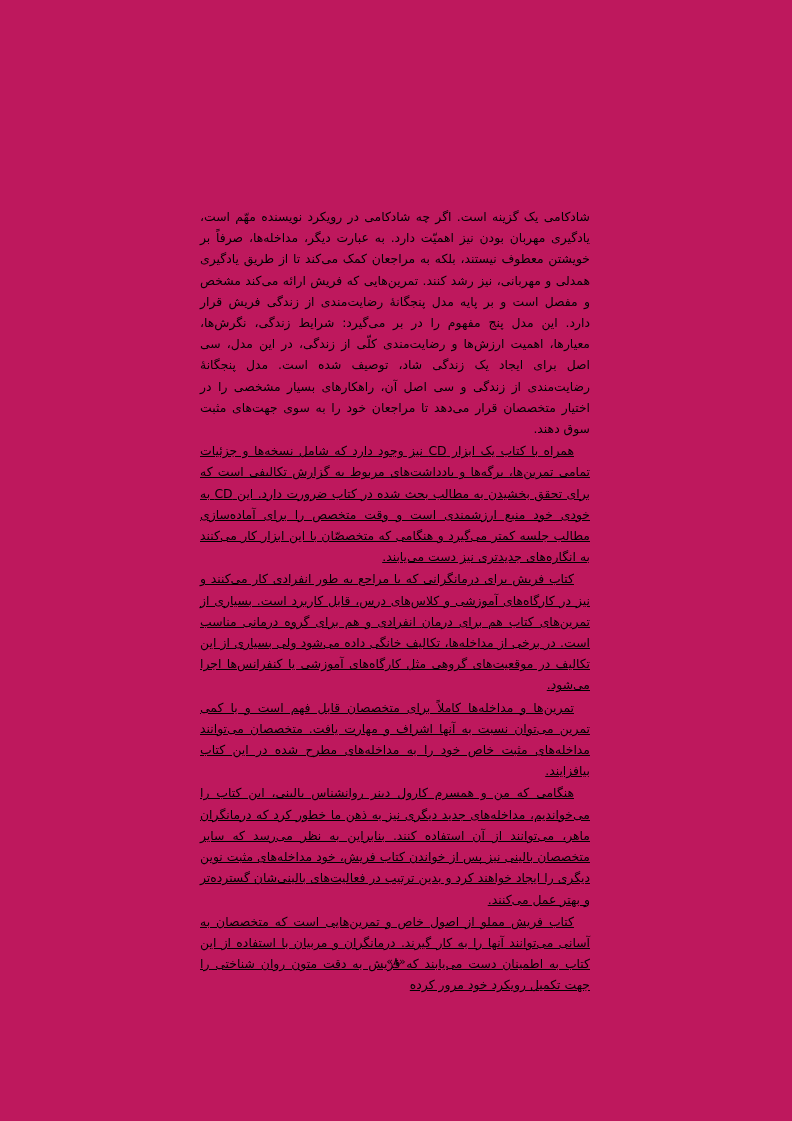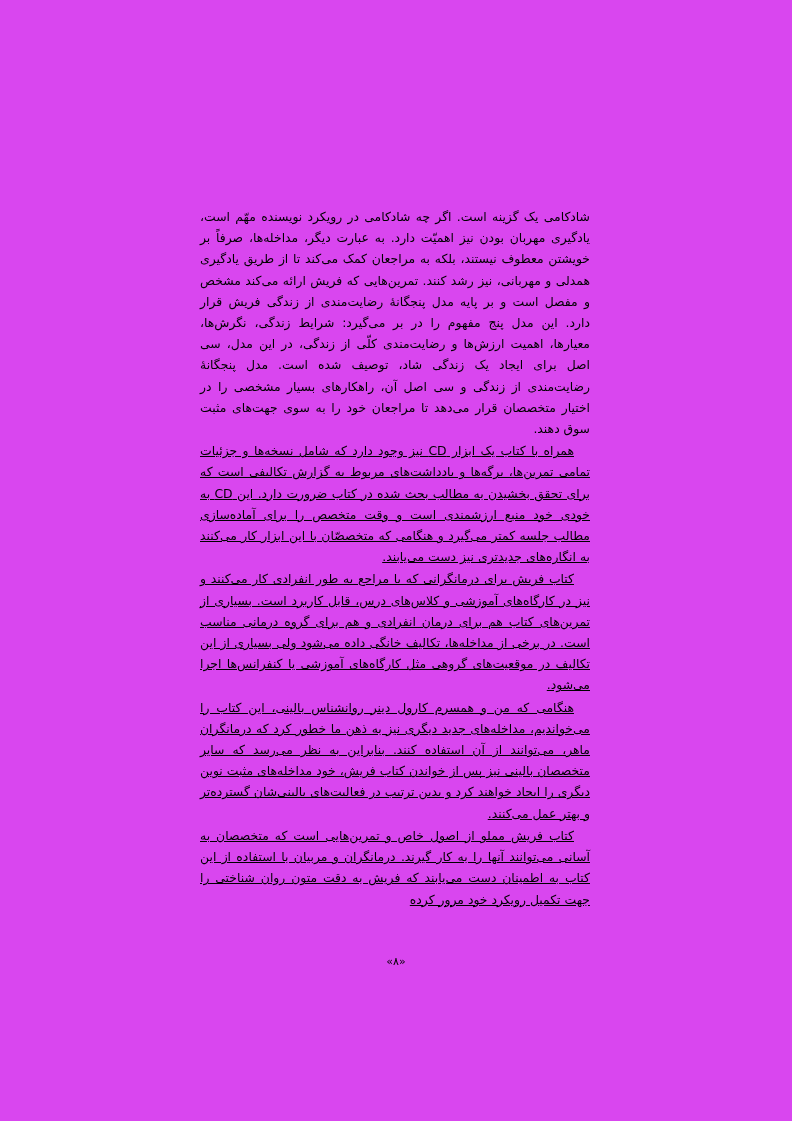--- a/index.html
+++ b/index.html
@@ -14,21 +14,21 @@
     color: #000000;
     position: relative;
     overflow: hidden;
   }
   .page {
     position: absolute;
     top: 0;
     left: 0;
     width: 792px;
     height: 1121px;
-    background: #d946ef;
+    background: #be185d;
   }
   .content {
     position: absolute;
     top: 206px;
     right: 202px;
     width: 390px;
     direction: rtl;
     text-align: justify;
     text-justify: inter-word;
   }
@@ -56,17 +56,18 @@
   }
 </style>
 </head>
 <body>
 
 <div class="page">
   <div class="content">
     <p class="para">شادکامی یک گزینه است. اگر چه شادکامی در رویکرد نویسنده مهّم است، یادگیری مهربان بودن نیز اهمیّت دارد. به عبارت دیگر، مداخله‌ها، صرفاً بر خویشتن معطوف نیستند، بلکه به مراجعان کمک می‌کند تا از طریق یادگیری همدلی و مهربانی، نیز رشد کنند. تمرین‌هایی که فریش ارائه می‌کند مشخص و مفصل است و بر پایه مدل پنجگانۀ رضایت‌مندی از زندگی فریش قرار دارد. این مدل پنج مفهوم را در بر می‌گیرد: شرایط زندگی، نگرش‌ها، معیارها، اهمیت ارزش‌ها و رضایت‌مندی کلّی از زندگی، در این مدل، سی اصل برای ایجاد یک زندگی شاد، توصیف شده است. مدل پنجگانۀ رضایت‌مندی از زندگی و سی اصل آن، راهکارهای بسیار مشخصی را در اختیار متخصصان قرار می‌دهد تا مراجعان خود را به سوی جهت‌های مثبت سوق دهند.</p>
     <p class="para indent">همراه با کتاب یک ابزار CD نیز وجود دارد که شامل نسخه‌ها و جزئیات تمامی تمرین‌ها، برگه‌ها و یادداشت‌های مربوط به گزارش تکالیفی است که برای تحقق بخشیدن به مطالب بحث شده در کتاب ضرورت دارد. این CD به خودی خود منبع ارزشمندی است و وقت متخصص را برای آماده‌سازی مطالب جلسه کمتر می‌گیرد و هنگامی که متخصصّان با این ابزار کار می‌کنند به انگاره‌های جدیدتری نیز دست می‌یابند.</p>
     <p class="para indent">کتاب فریش برای درمانگرانی که با مراجع به طور انفرادی کار می‌کنند و نیز در کارگاه‌های آموزشی و کلاس‌های درس، قابل کاربرد است. بسیاری از تمرین‌های کتاب هم برای درمان انفرادی و هم برای گروه درمانی مناسب است. در برخی از مداخله‌ها، تکالیف خانگی داده می‌شود ولی بسیاری از این تکالیف در موقعیت‌های گروهی مثل کارگاه‌های آموزشی یا کنفرانس‌ها اجرا می‌شود.</p>
+    <p class="para indent">تمرین‌ها و مداخله‌ها کاملاً برای متخصصان قابل فهم است و با کمی تمرین می‌توان نسبت به آنها اشراف و مهارت یافت. متخصصان می‌توانند مداخله‌های مثبت خاص خود را به مداخله‌های مطرح شده در این کتاب بیافزایند.</p>
     <p class="para indent">هنگامی که من و همسرم کارول دینر روانشناس بالینی، این کتاب را می‌خواندیم، مداخله‌های جدید دیگری نیز به ذهن ما خطور کرد که درمانگران ماهر، می‌توانند از آن استفاده کنند. بنابراین به نظر می‌رسد که سایر متخصصان بالینی نیز پس از خواندن کتاب فریش، خود مداخله‌های مثبت نوین دیگری را ایجاد خواهند کرد و بدین ترتیب در فعالیت‌های بالینی‌شان گسترده‌تر و بهتر عمل می‌کنند.</p>
     <p class="para indent">کتاب فریش مملو از اصول خاص و تمرین‌هایی است که متخصصان به آسانی می‌توانند آنها را به کار گیرند. درمانگران و مربیان با استفاده از این کتاب به اطمینان دست می‌یابند که فریش به دقت متون روان شناختی را جهت تکمیل رویکرد خود مرور کرده</p>
   </div>
   <div class="folio">«۸»</div>
 </div>
 
 </body></html>

